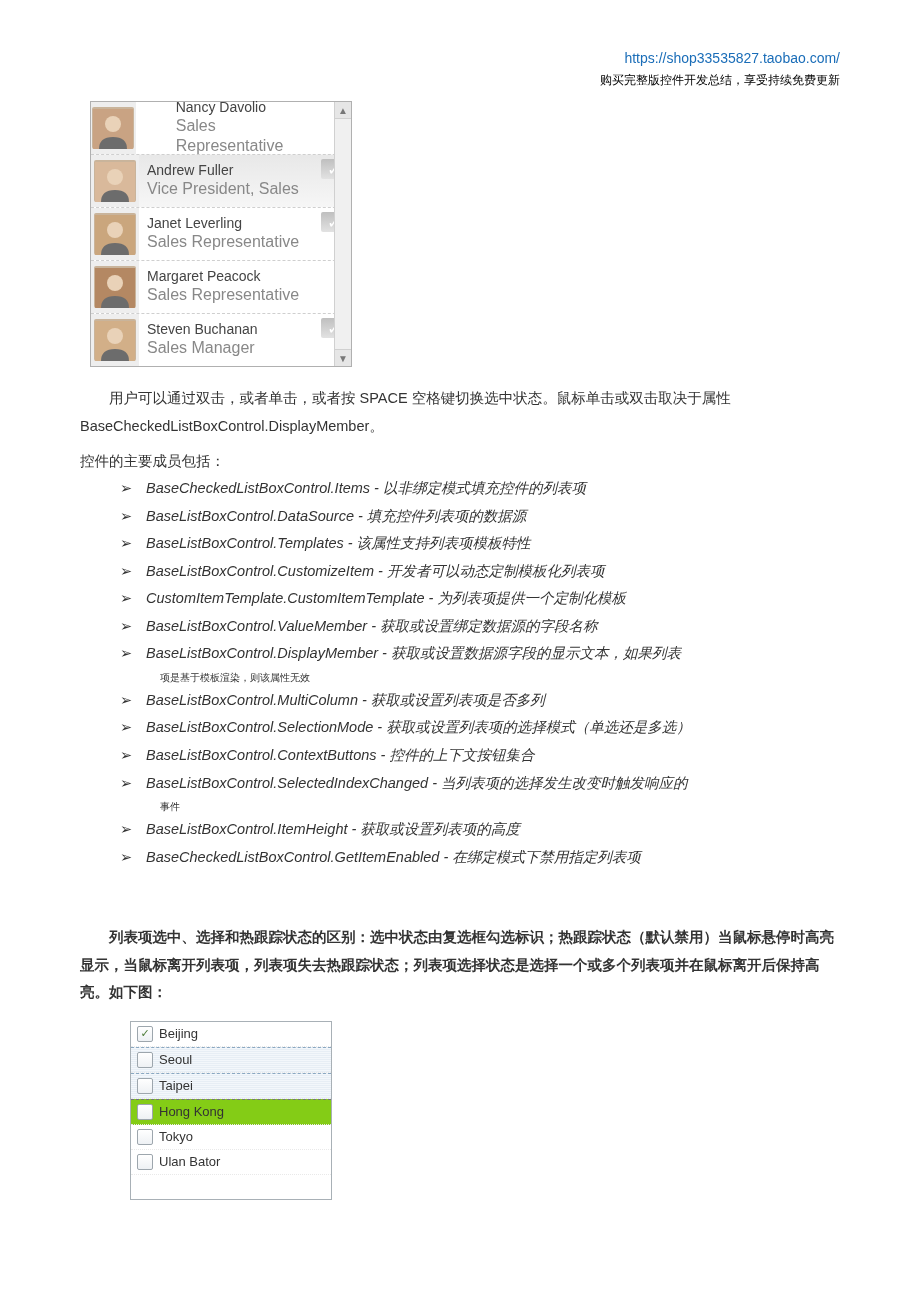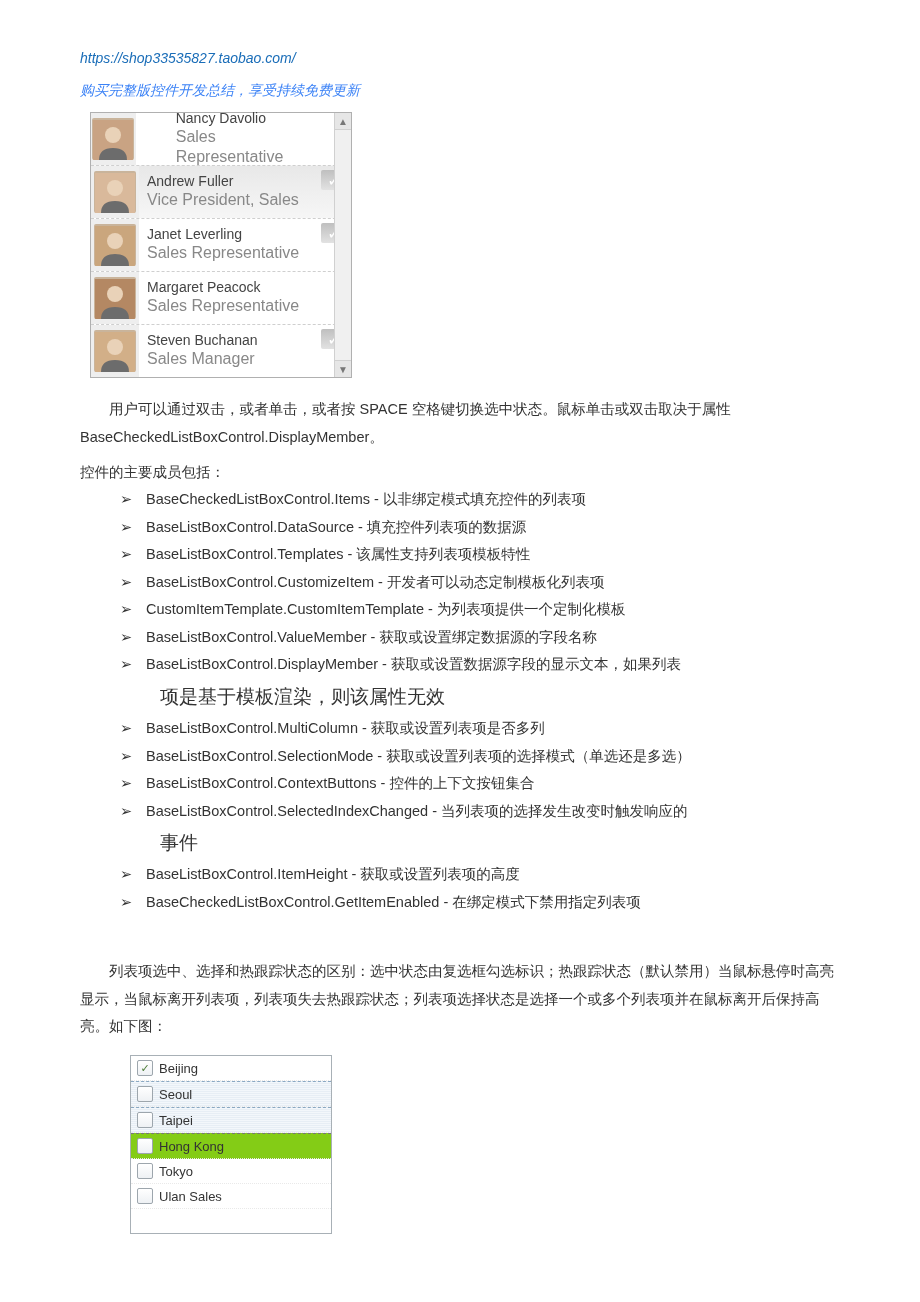--- a/index.html
+++ b/index.html
@@ -4,23 +4,23 @@
 <style>
   body {
     font-family: "Microsoft YaHei", "Segoe UI", Arial, sans-serif;
     font-size: 14px;
     color: #333;
     background: #fff;
     margin: 0;
     padding: 50px 80px 60px 80px;
     width: 760px;
   }
-  .header { text-align: left; margin-bottom: 12px; font-style: italic; }
+  .header { text-align: right; margin-bottom: 12px; }
   .header-link { color: #1a6db8; font-size: 14px; }
-  .header-sub { color: #3b82f6; font-size: 14px; margin-top: 16px; }
+  .header-sub { color: #000000; font-size: 12px; margin-top: 6px; }
   .listbox {
     border: 1px solid #b0b0b0;
     width: 260px;
     margin-left: 10px;
     background: #fff;
     position: relative;
   }
   .listbox-row {
     display: flex;
     align-items: stretch;
@@ -72,22 +72,22 @@
     color:#777; font-size:10px;
     background:#e6e6e6;
   }
   .scroll-up { top:0; border-bottom:1px solid #d0d0d0;}
   .scroll-down { bottom:0; border-top:1px solid #d0d0d0;}
   .para { margin: 18px 0 6px 0; text-indent: 2em; line-height: 1.9; font-size: 14.5px; }
   .section-title { margin: 12px 0 4px 0; font-size: 14.5px; }
   .bullet-list { margin: 4px 0 0 40px; }
   .bullet-item { display:flex; align-items:flex-start; line-height: 1.9; font-size: 14.5px; }
   .bullet-arrow { width: 26px; flex:none; color:#333; }
-  .bullet-text { flex:1; }
-  .bullet-note { margin-left: 40px; font-size:19px; line-height:1.9; }
+  .bullet-text { flex:1;font-style:italic; }
+  .bullet-note { margin-left: 40px; font-size:10px; line-height:1.9; }
   .citylist {
     border: 1px solid #a8b0b6;
     width: 200px;
     margin: 14px 0 0 50px;
     font-size: 13px;
     background:#fff;
   }
   .city-row {
     display:flex; align-items:center;
     padding: 2px 6px;
@@ -272,21 +272,21 @@
     <div class="bullet-item">
       <span class="bullet-arrow">➢</span>
     <span class="bullet-text">BaseListBoxControl.ItemHeight - 获取或设置列表项的高度</span>
     </div>
     <div class="bullet-item">
       <span class="bullet-arrow">➢</span>
     <span class="bullet-text">BaseCheckedListBoxControl.GetItemEnabled - 在绑定模式下禁用指定列表项</span>
     </div>
   </div>
 
-<p class="para" style="margin-top:42px;">列表项选中、选择和热跟踪状态的区别：选中状态由复选框勾选标识；热跟踪状态（默认禁用）当鼠标悬停时高亮显示，当鼠标离开列表项，列表项失去热跟踪状态；列表项选择状态是选择一个或多个列表项并在鼠标离开后保持高亮。如下图：</p>
+<p class="para" style="margin-top:53px;font-weight:bold;">列表项选中、选择和热跟踪状态的区别：选中状态由复选框勾选标识；热跟踪状态（默认禁用）当鼠标悬停时高亮显示，当鼠标离开列表项，列表项失去热跟踪状态；列表项选择状态是选择一个或多个列表项并在鼠标离开后保持高亮。如下图：</p>
 
 <div class="citylist" id="city-listbox">
     <div class="city-row">
       <span class="checkbox">✓</span>
     <span>Beijing</span>
     </div>
     <div class="city-row city-selected">
       <span class="checkbox"></span>
     <span>Seoul</span>
     </div>
@@ -297,16 +297,16 @@
     <div class="city-row city-focused">
       <span class="checkbox"></span>
     <span>Hong Kong</span>
     </div>
     <div class="city-row">
       <span class="checkbox"></span>
     <span>Tokyo</span>
     </div>
     <div class="city-row">
       <span class="checkbox"></span>
-    <span>Ulan Sales</span>
+    <span>Ulan Bator</span>
     </div>
     <div class="city-row city-empty"></div>
   </div>
 
 </body></html>

